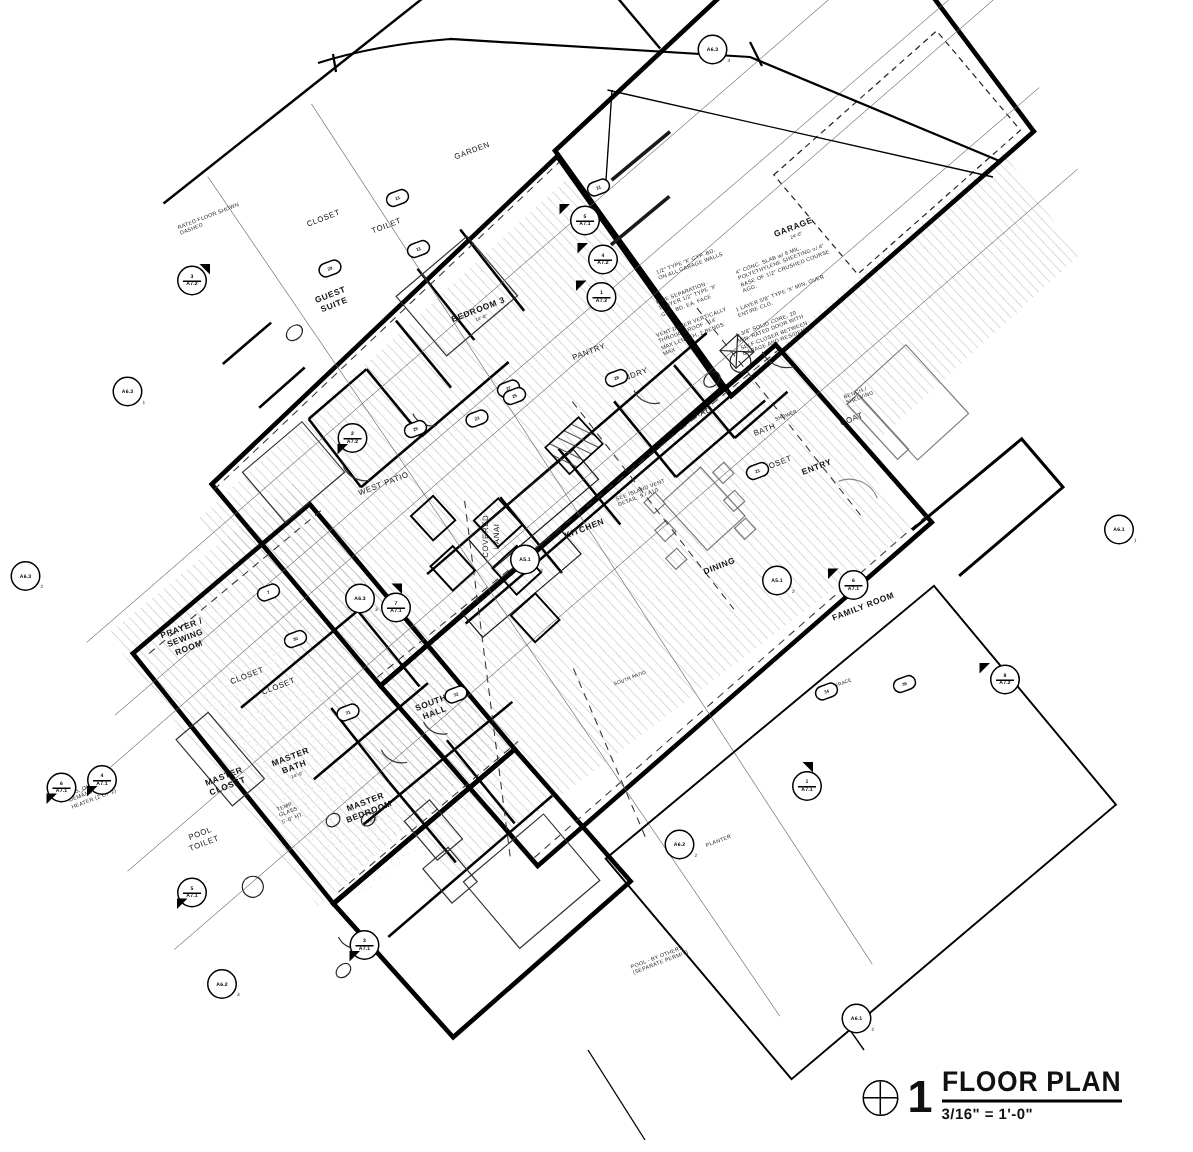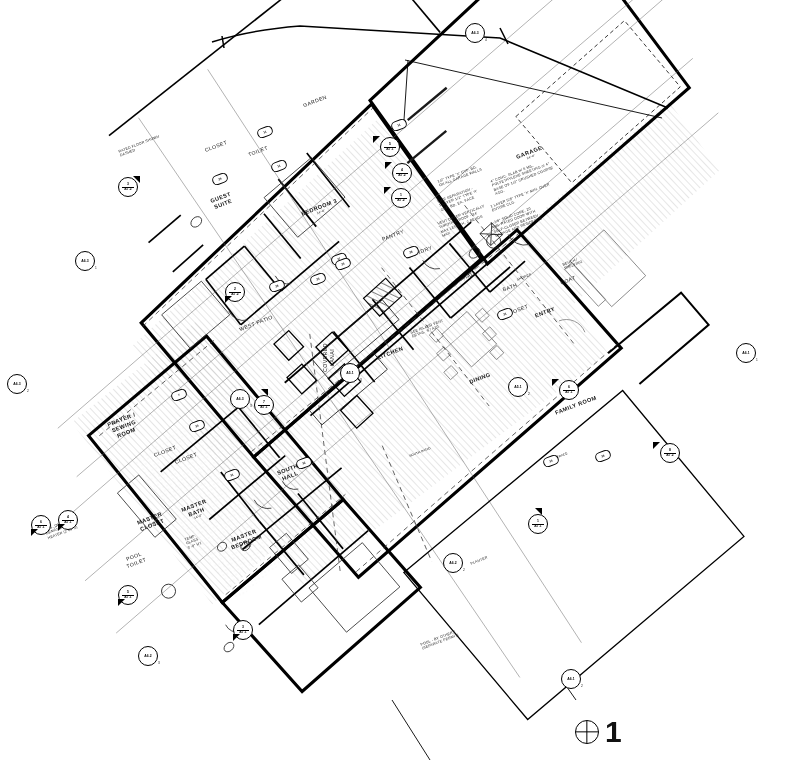--- a/index.html
+++ b/index.html
@@ -464,15 +464,19 @@
         <span>34</span>
       </div>
       <div class="pill" style="left: 595px; top: 451px; width: 14px; height: 8px; transform: rotate(-21deg);">
         <span>36</span>
       </div>
     </div>
 
   <div class="titleblock">
     <div class="tb-sym"></div>
     <div class="tb-num">1</div>
+    <div class="tb-txt">
+      <div class="tb-title">FLOOR PLAN</div>
+      <div class="tb-scale">3/16" = 1'-0"</div>
+    </div>
   </div>
 
 </div>
 
 </body></html>

